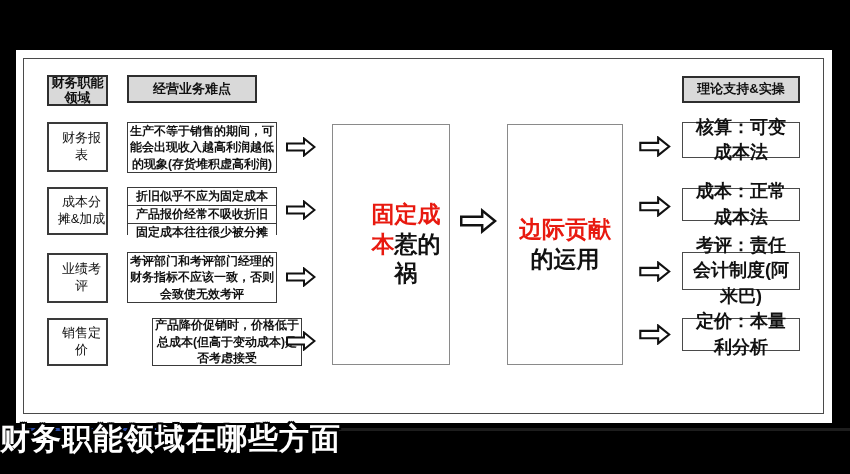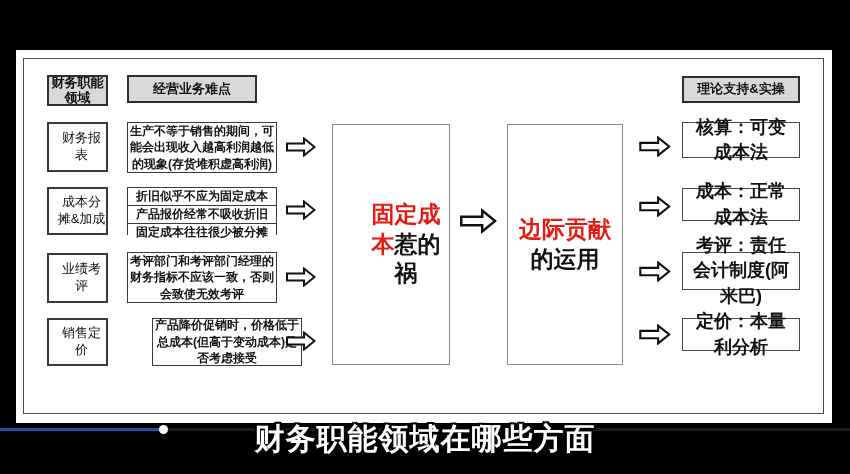--- a/index.html
+++ b/index.html
@@ -36,21 +36,21 @@
   .bigbox .hl { color:#e8190f; }
   .rbox { border:1.5px solid #4a4a4a; font-weight:700; font-size:18px; line-height:1.4;
           padding:0 9px; }
   .arrow { line-height:0; }
   
   .progress-track { position:absolute; left:0; top:428px; width:850px; height:3px;
                     background:#1d1d1d; }
   .progress-fill { position:absolute; left:0; top:0; height:3px; background:#2b4aa5; }
   .playhead { position:absolute; left:159px; top:425px; width:9px; height:9px;
               border-radius:50%; background:#fff; }
-  .subtitle { position:absolute; left:0; top:419px; width:850px; text-align:center;
+  .subtitle { position:absolute; left:0; top:419px; width:850px; 
               color:#fff; font-size:30px; font-weight:700; letter-spacing:1px;
               text-shadow:2px 0 0 #000,-2px 0 0 #000,0 2px 0 #000,0 -2px 0 #000,
                           2px 2px 0 #000,-2px 2px 0 #000,2px -2px 0 #000,-2px -2px 0 #000; }
 </style>
 </head>
 <body>
 
 <div class="stage">
 
 

